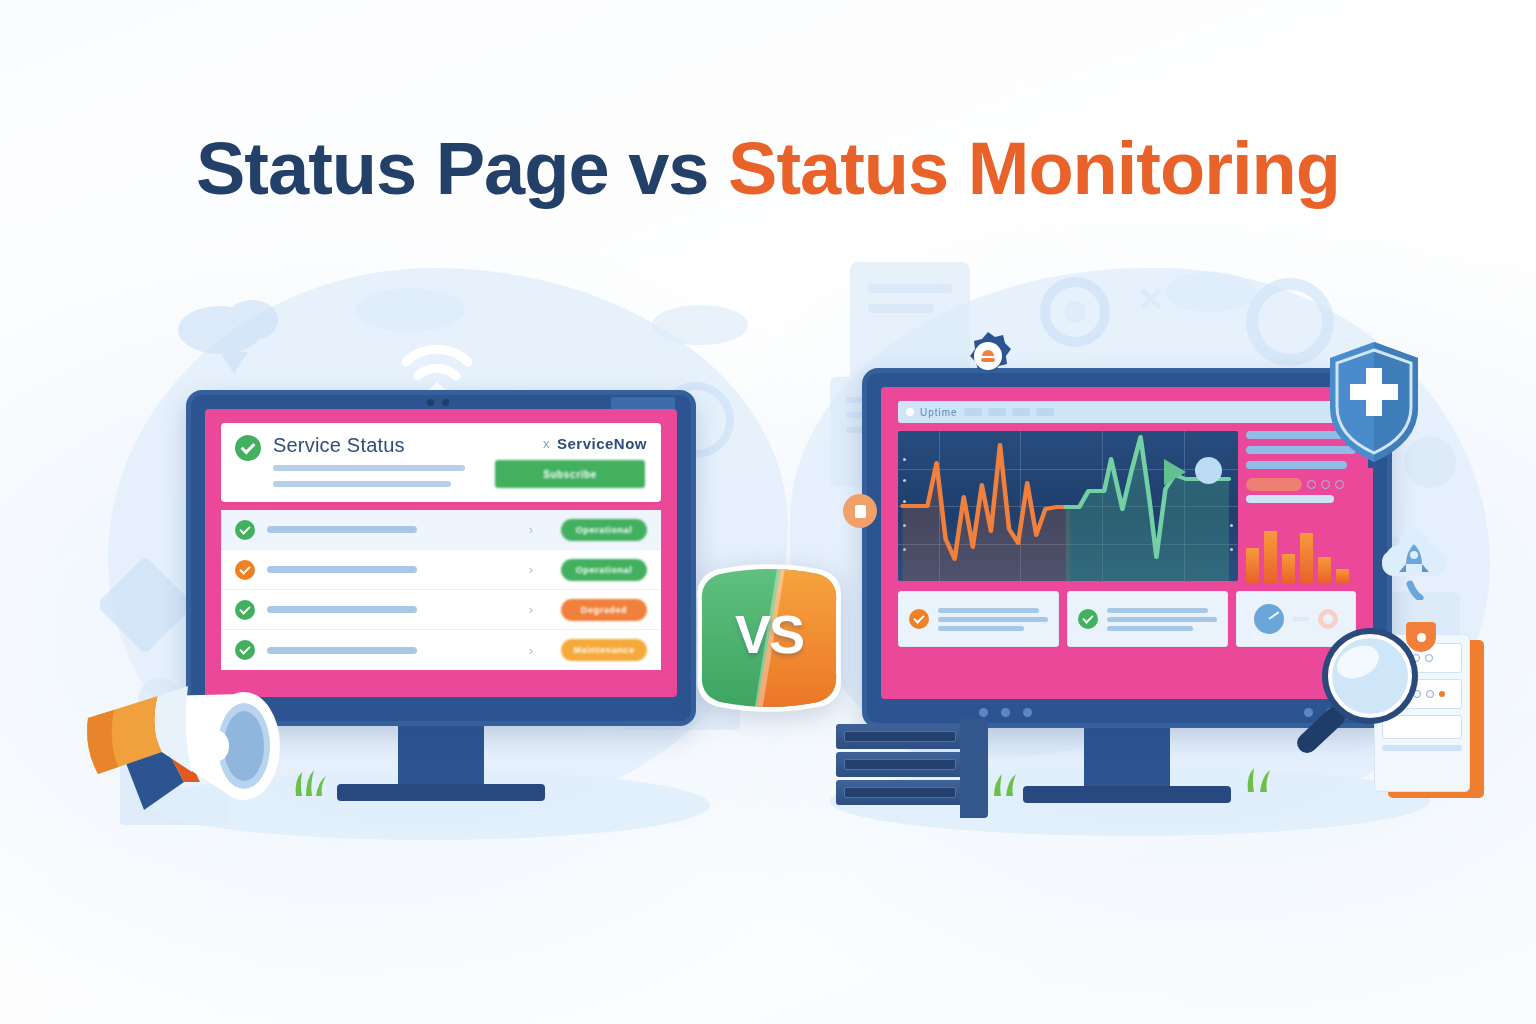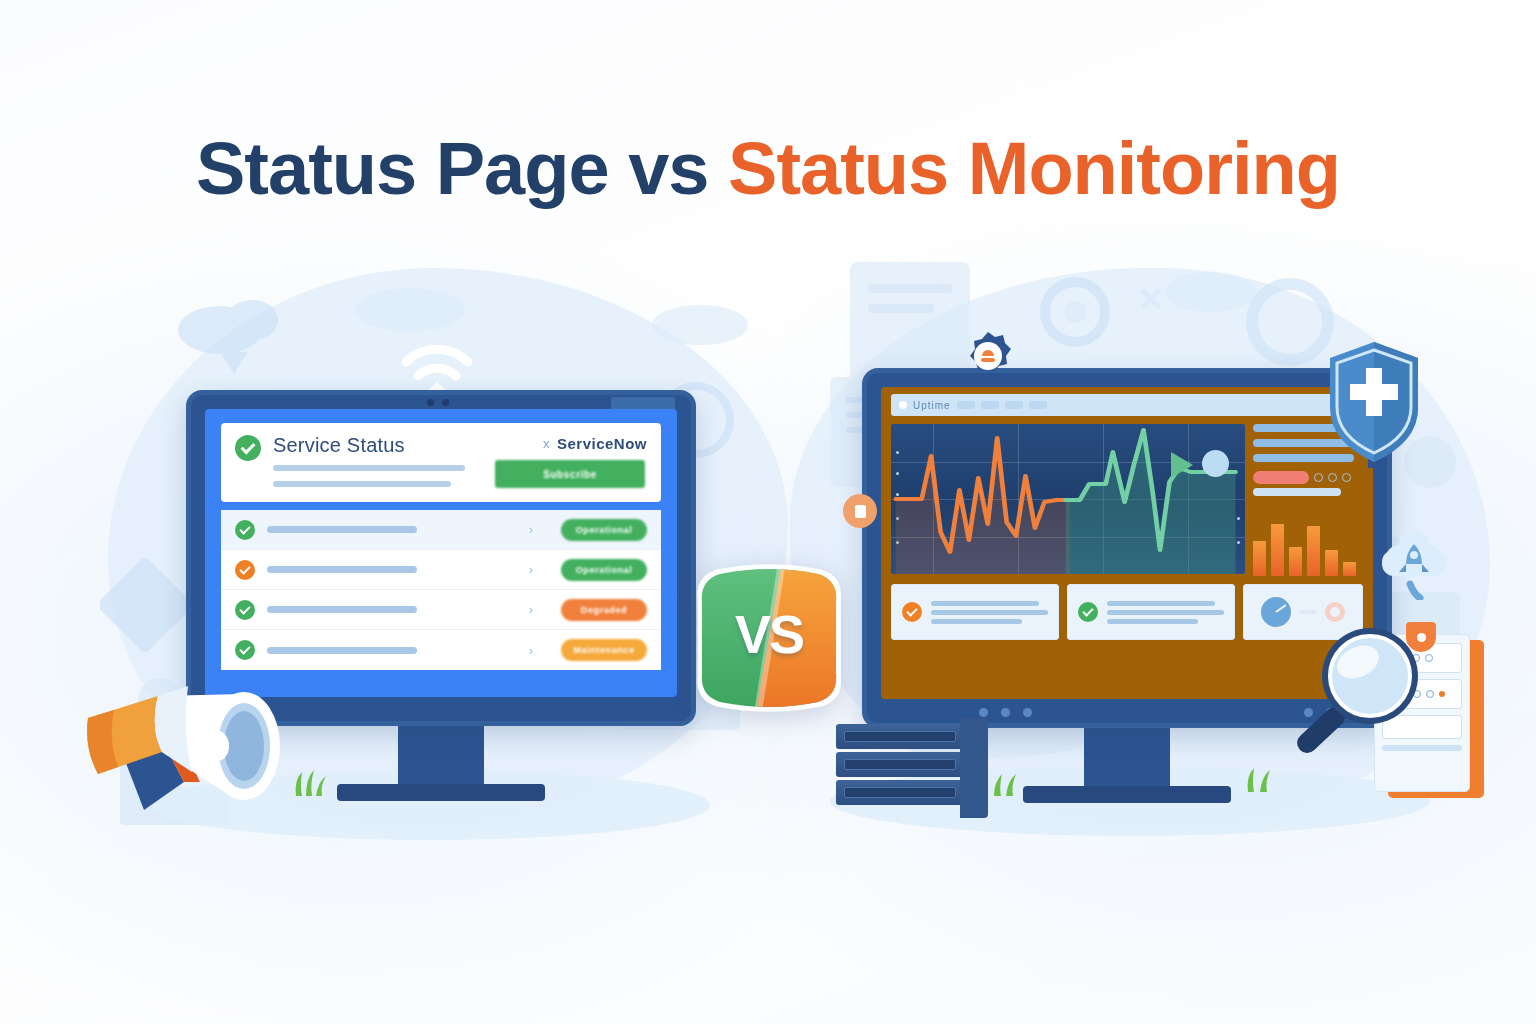--- a/index.html
+++ b/index.html
@@ -49,21 +49,21 @@
     padding: 14px 14px 24px 14px;
     box-shadow: 0 10px 26px rgba(40,72,120,.22);
     position: relative;
   }
   .bezel::after {
     
     content: "";
     position: absolute; left: 0; right: 0; bottom: 8px; height: 8px;
   }
   .screen {
-    background: #3b82f6;
+    background: #ec4899;
     border-radius: 4px;
     overflow: hidden;
     position: relative;
   }
   .stand-neck {
     width: 86px; height: 58px; margin: 0 auto;
     background: #2c5490;
   }
   .stand-base {
     width: 208px; height: 17px; margin: 0 auto;
@@ -133,21 +133,21 @@
     border-bottom: 1px solid #e8f0f9;
   }
   .sp-row.alt { background:#eef5fc; }
   .sp-row .bar { height:7px; border-radius:4px; background:#a9c7e6; width:150px; }
   .sp-row .mid { flex:1; color:#9cc0e2; font-size:13px; text-align:right; padding-right:14px; letter-spacing:2px;}
   .sp-row .badge { width: 86px; }
 
   
   #monitor-right { left: 862px; top: 368px; }
   #monitor-right .bezel { width: 530px; }
-  #monitor-right .screen { height: 312px; background:#a16207; padding: 0; }
+  #monitor-right .screen { height: 312px; background:#ec4899; padding: 7px; }
 
   .db-topbar {
     height: 22px; margin: 7px 10px 0 10px;
     background:#cfe4f7; border-radius:3px;
     display:flex; align-items:center; gap:6px; padding-left:8px;
   }
   .db-topbar .circ { width:8px;height:8px;border-radius:50%;background:#fff; }
   .db-topbar .lbl { font-size:10px;color:#5d87b8;letter-spacing:1px;}
   .db-topbar .seg { height:8px;width:18px;background:#bcd8f1;border-radius:2px;}
 

